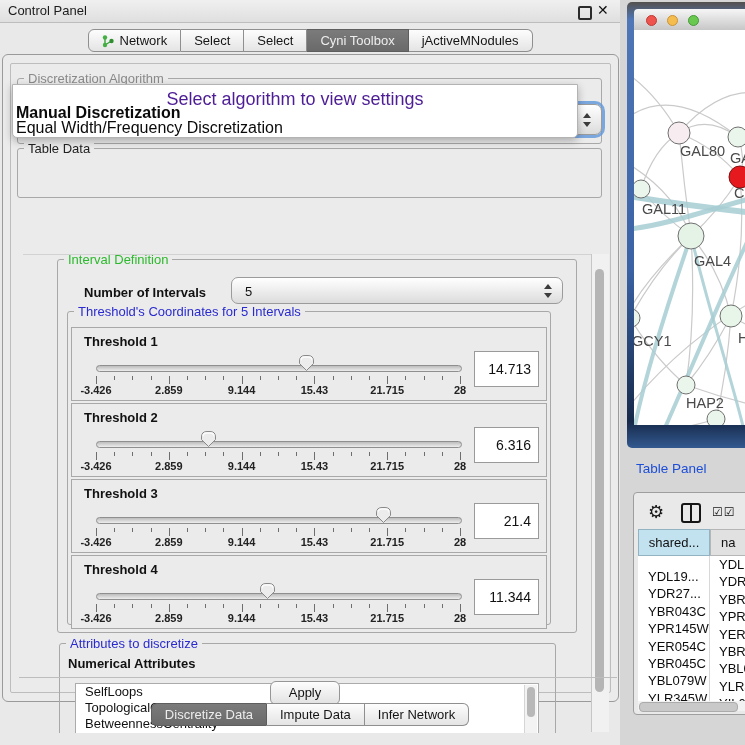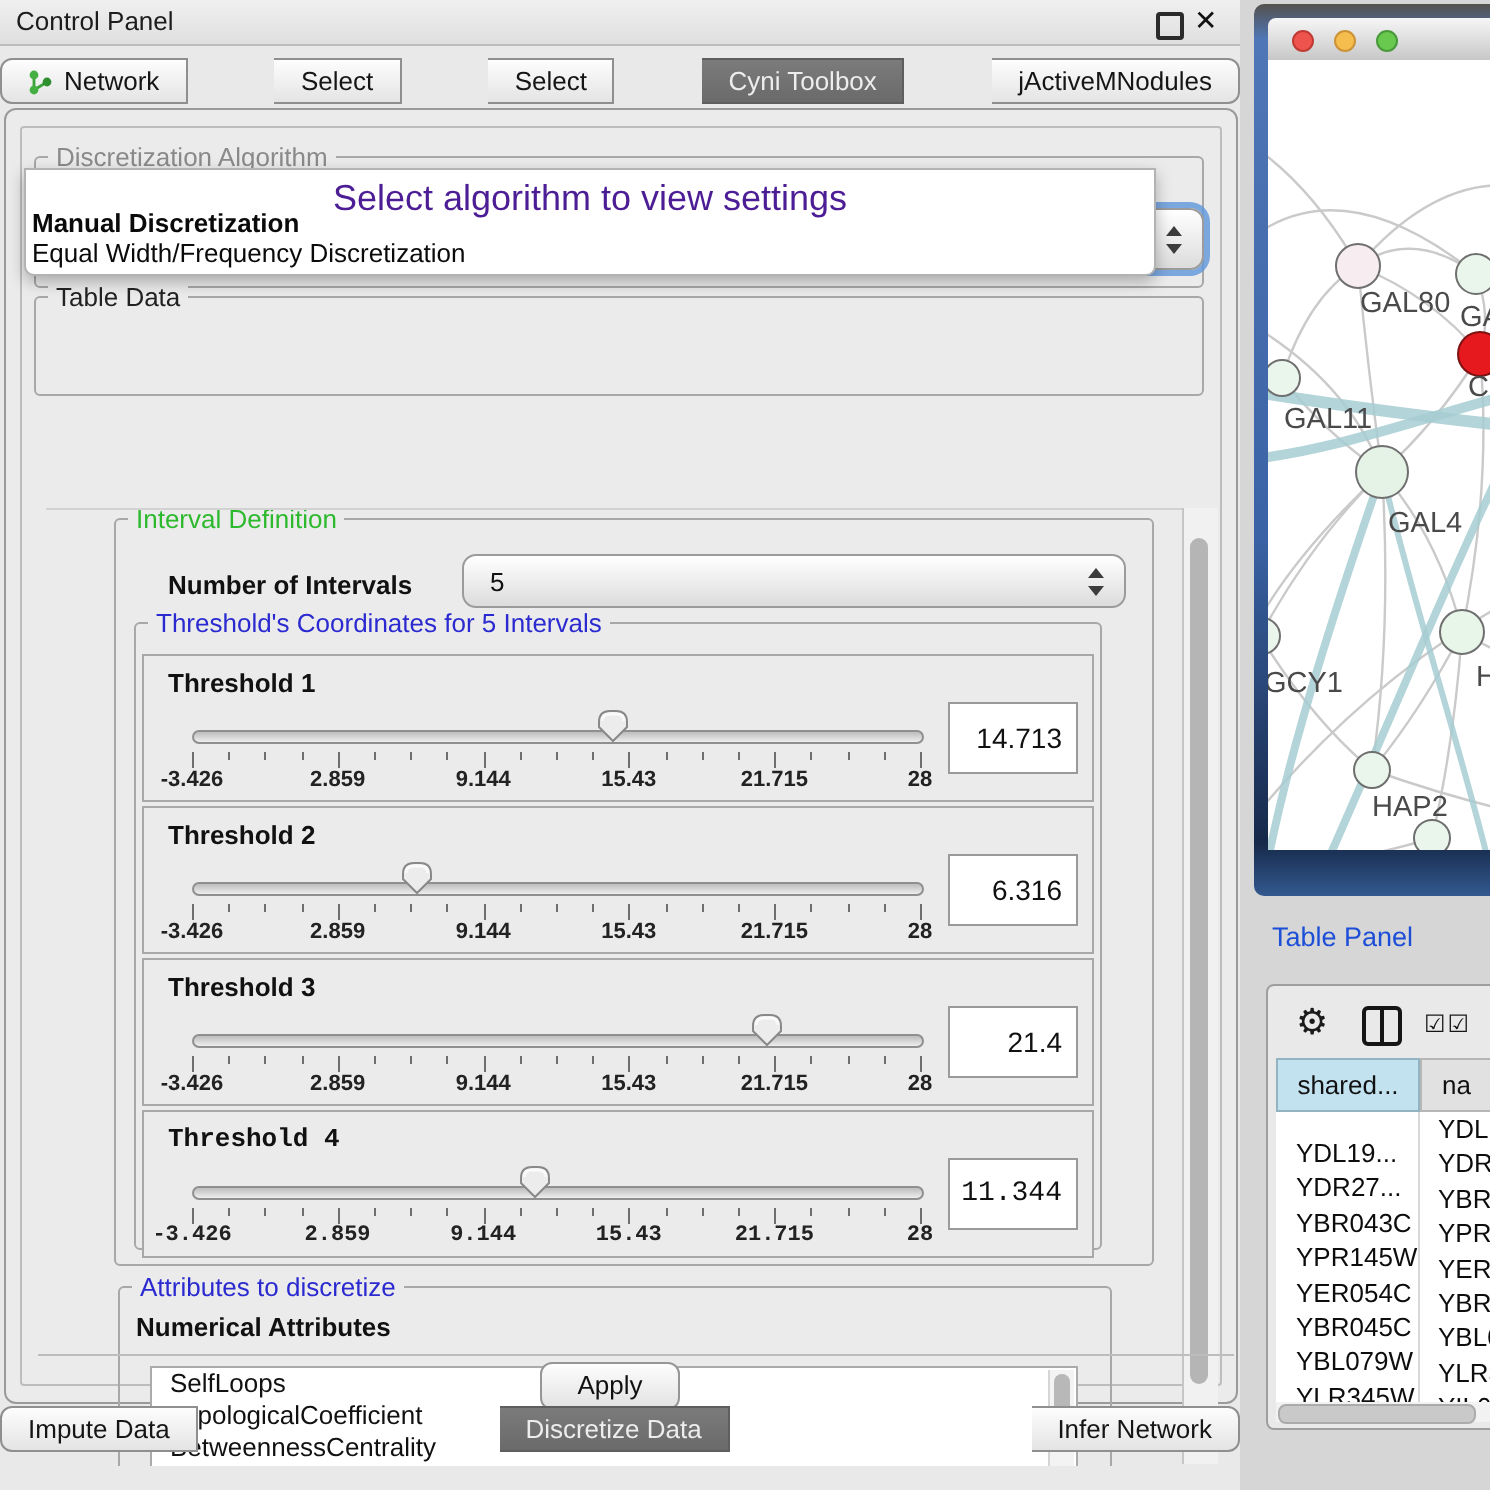--- a/index.html
+++ b/index.html
@@ -4,21 +4,21 @@
 <style>
   html,body{margin:0;padding:0;width:745px;height:745px;overflow:hidden;
     font-family:"Liberation Sans","DejaVu Sans",sans-serif;background:#e9e9e9;}
   .abs{position:absolute;}
   
   #control-panel{position:absolute;left:0;top:0;width:620px;height:745px;background:#e9e9e9;border-right:1px solid #b9b9b9;}
   #cp-titlebar{position:absolute;left:0;top:0;width:620px;height:22px;background:linear-gradient(#f0f0f0,#dfdfdf);border-bottom:1px solid #bdbdbd;}
   #cp-title{position:absolute;left:8px;top:3px;font-size:13px;color:#1c1c1c;}
   #float-icon{position:absolute;left:578px;top:6px;width:10px;height:10px;border:2px solid #2b2b2b;border-radius:2px;}
   #close-icon{position:absolute;left:597px;top:2px;font-size:14px;font-weight:bold;color:#111;}
-  .tabrow{position:absolute;left:0;width:620px;display:flex;justify-content:space-between;}
+  .tabrow{position:absolute;left:0;width:620px;display:flex;justify-content:center;}
   .tab{height:21px;line-height:21px;padding:0 13px;font-size:13px;color:#151515;
     background:linear-gradient(#fdfdfd,#e4e4e4);border:1px solid #8f8f8f;border-left:none;
     display:flex;align-items:center;gap:5px;white-space:nowrap;}
   .tab:first-child{border-left:1px solid #8f8f8f;border-radius:6px 0 0 6px;}
   .tab:last-child{border-radius:0 6px 6px 0;}
   .tab.sel{background:linear-gradient(#7b7b7b,#6a6a6a);color:#ededed;border-color:#5e5e5e;}
   #main-panel{position:absolute;left:2px;top:54px;width:615px;height:646px;border:1px solid #9a9a9a;border-radius:6px;background:#ebebeb;}
   #inner-panel{position:absolute;left:7px;top:8px;width:599px;height:628px;border:1px solid #bdbdbd;border-radius:2px;background:#ebebeb;}
   .grp{position:absolute;border:1px solid #a8a8a8;border-radius:3px;}
   .glabel{position:absolute;top:-8px;left:6px;background:#ebebeb;padding:0 4px;font-size:13px;white-space:nowrap;}
@@ -26,21 +26,21 @@
   .combo{position:absolute;background:linear-gradient(#ffffff,#dcdcdc);border:1px solid #9b9b9b;border-radius:7px;font-size:13px;color:#111;}
   .combo .cv{position:absolute;left:13px;top:50%;transform:translateY(-50%);}
   .spin{position:absolute;right:10px;top:50%;transform:translateY(-50%);width:8px;height:14px;}
   .spin:before,.spin:after{content:"";position:absolute;left:0;border-left:4px solid transparent;border-right:4px solid transparent;}
   .spin:before{top:0;border-bottom:5px solid #3c3c3c;}
   .spin:after{bottom:0;border-top:5px solid #3c3c3c;}
   #algo-combo{box-shadow:0 0 0 3px rgba(95,150,220,.8);}
   #popup{position:absolute;left:12px;top:84px;width:564px;height:52px;background:#fff;border:1px solid #b3b3b3;
     border-radius:0 0 5px 5px;box-shadow:0 3px 8px rgba(0,0,0,.28);z-index:30;}
   #popup-hint{position:absolute;left:0;top:4px;width:100%;text-align:center;font-size:18px;color:#4c1d95;}
-  .popup-item{position:absolute;left:3px;font-size:13px;color:#0a0a0a;white-space:nowrap;}
+  .popup-item{position:absolute;left:3px;font-size:16px;color:#0a0a0a;white-space:nowrap;}
   #scrollport{position:absolute;left:12px;top:190px;width:568px;height:478px;overflow:hidden;border-top:1px solid #d2d2d2;}
   #vscroll{position:absolute;left:580px;top:190px;width:17px;height:478px;background:#f1f1f1;border-left:1px solid #c6c6c6;}
   #vscroll .thumbv{position:absolute;left:3px;top:15px;width:9px;height:423px;border-radius:5px;background:#b5b5b5;}
   .boldlbl{font-weight:bold;font-size:13px;color:#111;}
   .thr-box{position:absolute;left:48px;width:474px;height:72px;border:1px solid #a8a8a8;background:#ebebeb;}
   .thr-label{position:absolute;left:12px;top:6px;font-weight:bold;font-size:13px;color:#111;}
   .track{position:absolute;left:24px;top:37px;width:364px;height:5px;border:1px solid #8f8f8f;border-radius:4px;
     background:linear-gradient(#bdbdbd,#ededed);}
   .thumb{position:absolute;top:26px;}
   .tick{position:absolute;width:1px;background:#6e6e6e;top:48px;}
@@ -242,21 +242,21 @@
               <div class="tick minor" style="left: 351.6px;"></div>
               <div class="tick minor" style="left: 369.8px;"></div>
               <div class="tick major" style="left: 388px;"></div>
               <div class="ticklabel" style="left: 388px;">28</div>
               <div class="thumb" style="left: 303.054px;"><svg width="17" height="18" viewBox="0 0 17 18">
                   <path d="M1.5,7 Q1.5,1.5 7,1.5 L10,1.5 Q15.5,1.5 15.5,7 L15.5,9.5 L8.5,16.5 L1.5,9.5 Z" fill="#ececec" stroke="#898989"></path>
                   <path d="M3,6.5 Q3,3 7,3 L10,3 Q14,3 14,6.5" fill="none" stroke="#fafafa" stroke-width="1.4"></path>
                 </svg></div>
               <div class="value-box">21.4</div>
             </div>
-            <div class="thr-box" style="top: 300px; font-family: Liberation Mono, monospace;">
+            <div class="thr-box" style="top: 300px;">
               <div class="thr-label">Threshold 4</div>
               <div class="track"></div>
               <div class="tick major" style="left: 24px;"></div>
               <div class="ticklabel" style="left: 24px;">-3.426</div>
               <div class="tick minor" style="left: 42.2px;"></div>
               <div class="tick minor" style="left: 60.4px;"></div>
               <div class="tick minor" style="left: 78.6px;"></div>
               <div class="tick major" style="left: 96.8px;"></div>
               <div class="ticklabel" style="left: 96.8px;">2.859</div>
               <div class="tick minor" style="left: 115px;"></div>
@@ -313,25 +313,25 @@
 
   <div id="popup">
     <div id="popup-hint">Select algorithm to view settings</div>
     <div id="popup-items">
         <div class="popup-item" style="top: 19px; font-weight: bold;">Manual Discretization</div>
         <div class="popup-item" style="top: 34px;">Equal Width/Frequency Discretization</div>
       </div>
   </div>
 
   <div class="tabrow" style="top:703px" id="bottom-tab-bar">
-      <div class="tab">
-        <span>Impute Data</span>
-      </div>
       <div class="tab sel">
         <span>Discretize Data</span>
+      </div>
+      <div class="tab">
+        <span>Impute Data</span>
       </div>
       <div class="tab">
         <span>Infer Network</span>
       </div>
     </div>
 </div>
 
 <div id="right-bg"></div>
 
 <div id="net-window">

